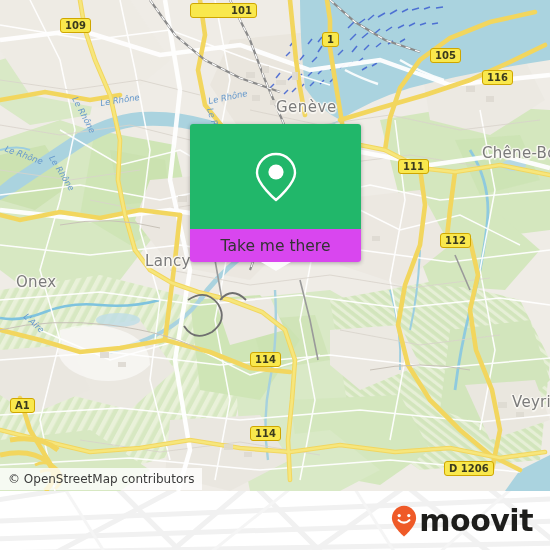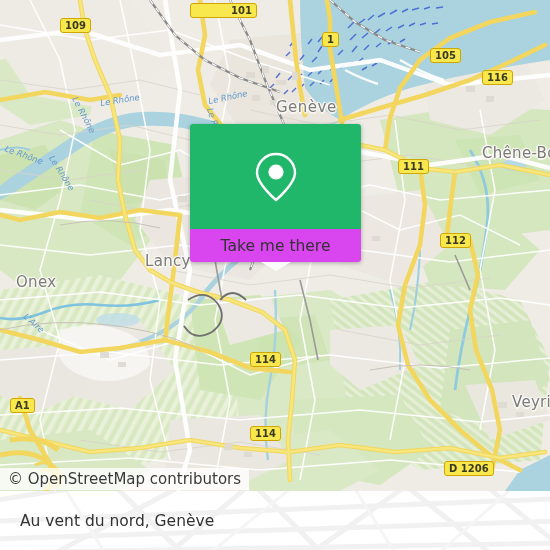--- a/index.html
+++ b/index.html
@@ -75,21 +75,21 @@
   
   #attribution {
     position: absolute;
     left: 0;
     top: 468px;
     height: 22px;
     line-height: 22px;
     padding: 0 8px 0 8px;
     background: rgba(255,255,255,0.78);
     color: #3a3a3a;
-    font-size: 15px;
+    font-size: 12px;
     font-family: "DejaVu Sans", sans-serif;
     white-space: nowrap;
   }
 
   
   #poi-card {
     position: absolute;
     left: 190px;
     top: 124px;
     width: 171px;
@@ -492,18 +492,26 @@
         <path d="M0,30 L550,8"></path>
       </g>
       <g stroke="#f5f5f5" stroke-width="3" fill="none">
         <path d="M60,-10 L110,70"></path>
         <path d="M200,70 L300,-10"></path>
         <path d="M350,-10 L400,70"></path>
         <path d="M430,70 L520,-10"></path>
       </g>
     </svg>
 
-    <div id="footer-title">Au vent du nord, Genève</div>
-
+
+    <div id="brand">
+      <svg width="26" height="32" viewBox="0 0 26 32">
+        <path d="M13 0.8 C6.3 0.8 0.9 6.2 0.9 12.9 C0.9 21.2 13 31.4 13 31.4 C13 31.4 25.1 21.2 25.1 12.9 C25.1 6.2 19.7 0.8 13 0.8 Z" fill="#ef5a28"></path>
+        <circle cx="8.2" cy="10.6" r="1.65" fill="#ffffff"></circle>
+        <circle cx="17.8" cy="10.6" r="1.65" fill="#ffffff"></circle>
+        <path d="M7.6 15.2 Q13 20.2 18.4 15.2" stroke="#ffffff" stroke-width="2.1" fill="none" stroke-linecap="round"></path>
+      </svg>
+      <span id="brand-word">moovit</span>
+    </div>
 
   </div>
 
 </div>
 
 </body></html>

